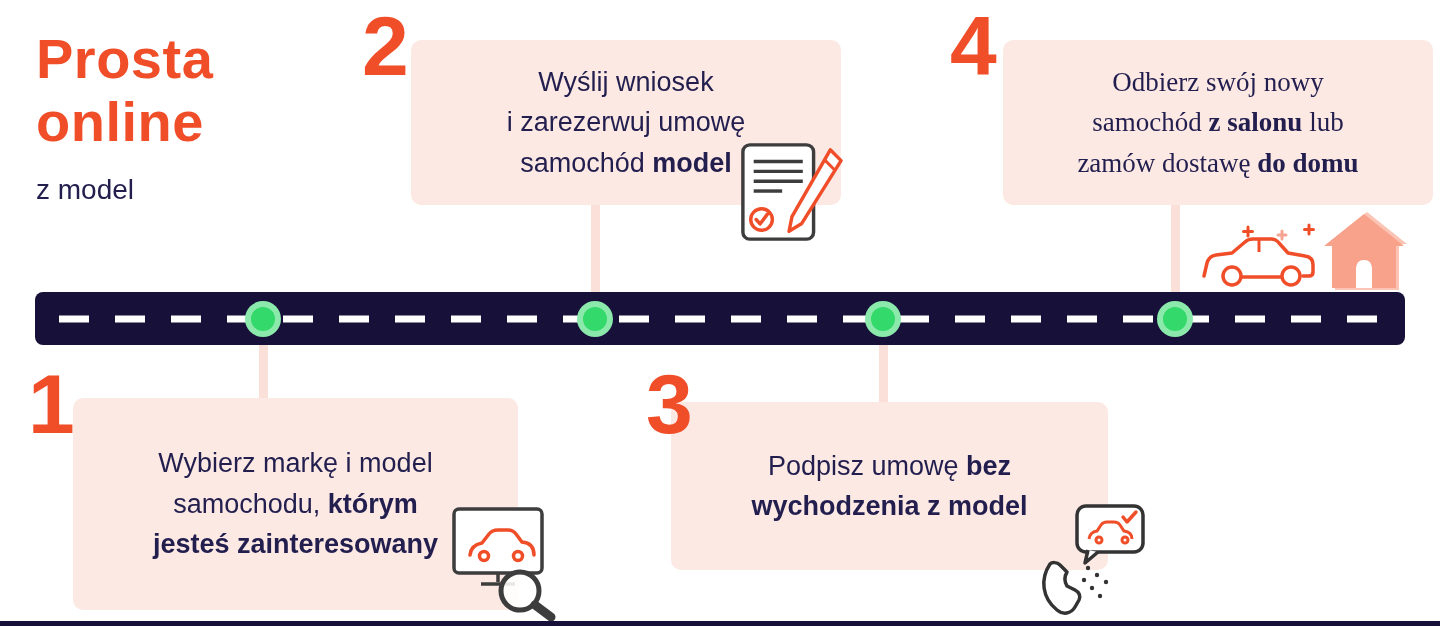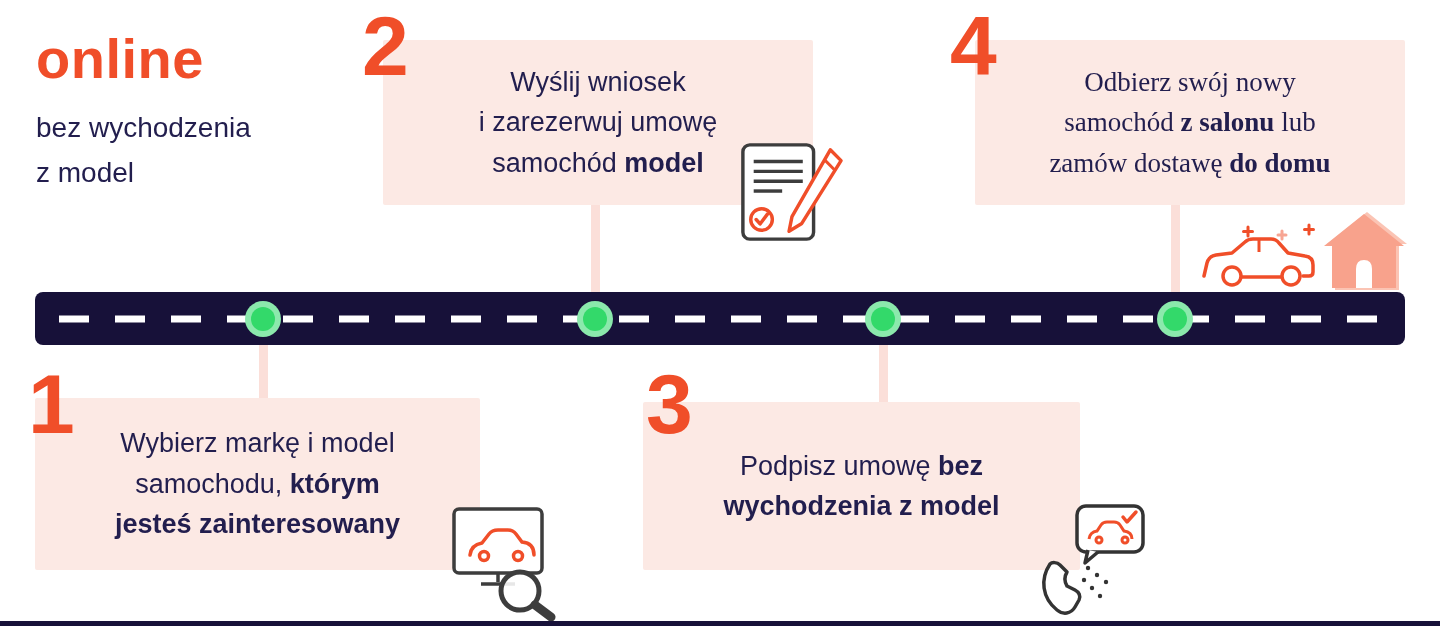--- a/index.html
+++ b/index.html
@@ -72,28 +72,29 @@
   }
   .dot-1 { left: 251px; top: 307px; }
   .dot-2 { left: 583px; top: 307px; }
   .dot-3 { left: 871px; top: 307px; }
   .dot-4 { left: 1163px; top: 307px; }
 
   
   .card {
     position: absolute;
     background: var(--card-pink, #FCE9E4);
-    border-radius: 2px;
+    border-radius: 10px;
     display: flex;
     align-items: center;
     justify-content: center;
     padding: 16px 20px;
     z-index: 2;
-  }
-  .card-1 { left: 35px;  top: 398px; width: 445px; height: 172px; }
+    margin-left: 28px;
+  }
+  .card-1 { left: 45px;  top: 398px; width: 445px; height: 212px; }
   .card-2 { left: 383px; top: 40px;  width: 430px; height: 165px; }
   .card-3 { left: 643px; top: 402px; width: 437px; height: 168px; }
   .card-4 { left: 975px; top: 40px;  width: 430px; height: 165px; font-family: Liberation Serif, serif; }
   .card-text {
     text-align: center;
     font-size: 27px;
     color: var(--navy, #221E4E);
     line-height: 1.5;
   }
   .b { font-weight: 700; }
@@ -128,24 +129,24 @@
     z-index: 2;
   }
 </style>
 </head>
 <body>
 
 <div class="canvas">
 
   <div class="title-block">
     <div class="heading">
+      <span>Prosta</span>
       <span>online</span>
     </div>
     <div class="subtitle">
-      <span>bez wychodzenia</span>
       <span>z model</span>
     </div>
   </div>
 
   <div class="connector conn-1"></div>
   <div class="connector conn-2"></div>
   <div class="connector conn-3"></div>
   <div class="connector conn-4"></div>
 
   <div class="road">

